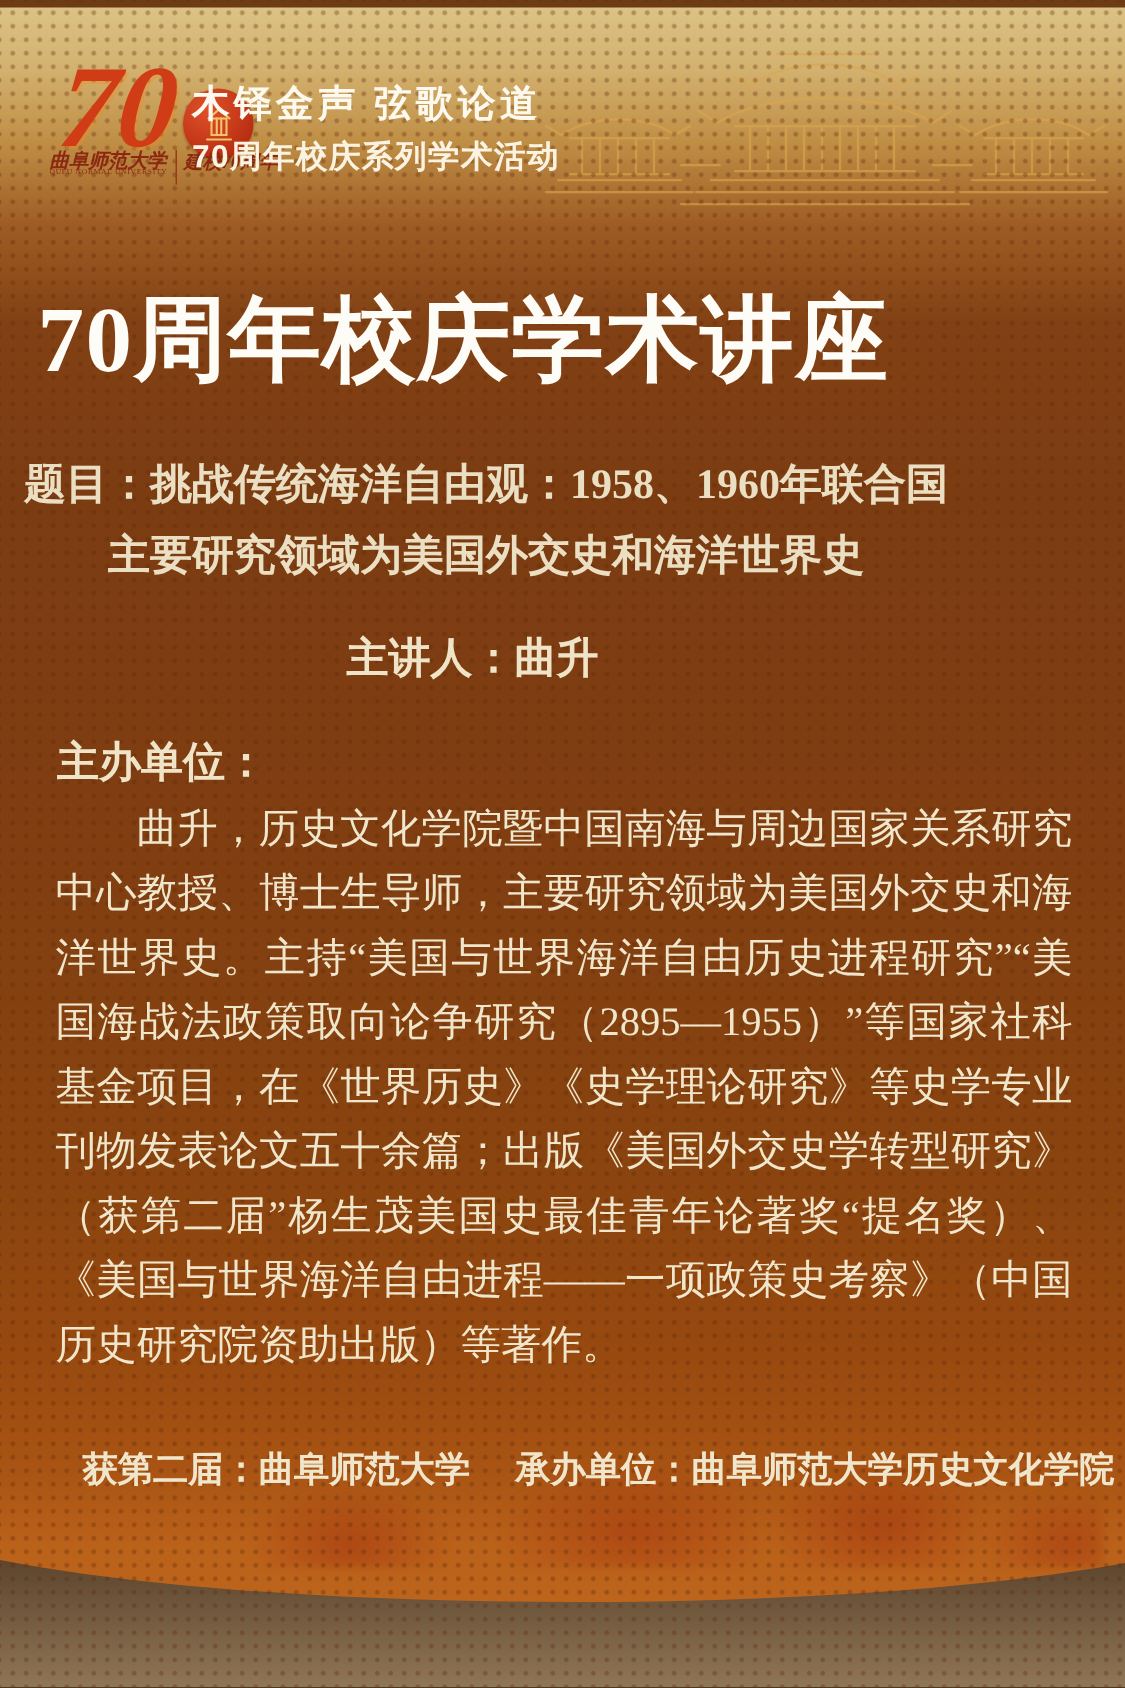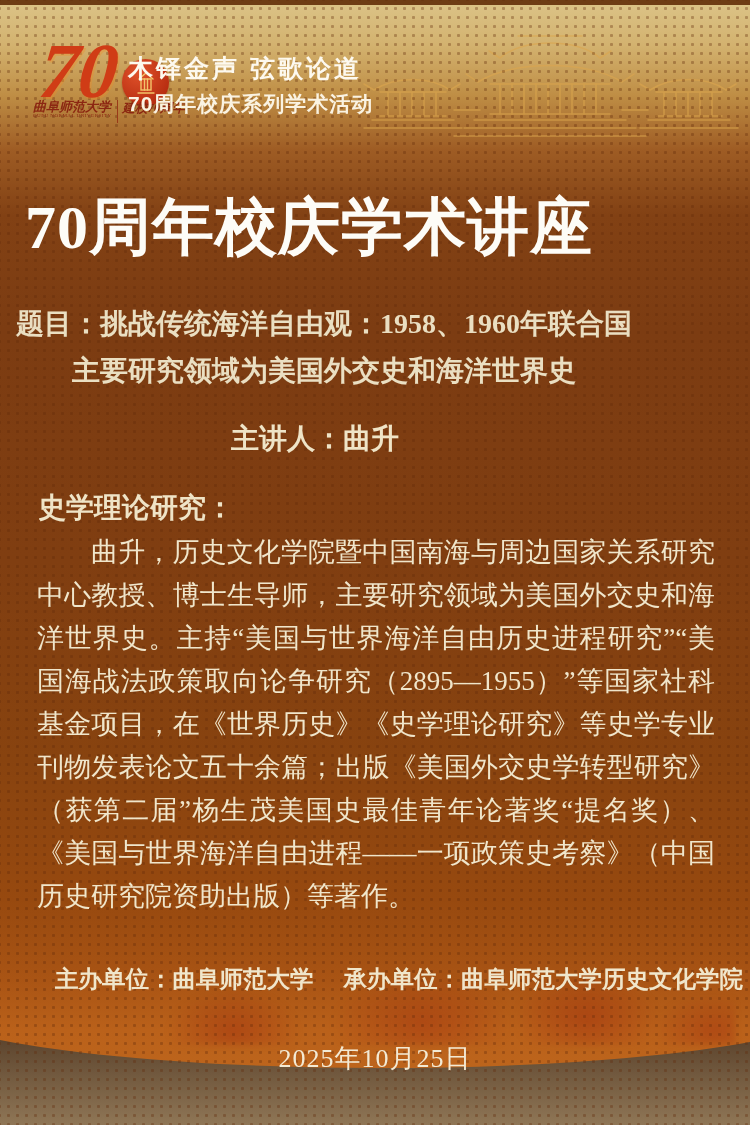--- a/index.html
+++ b/index.html
@@ -44,21 +44,21 @@
     display:flex;align-items:center;justify-content:center;
     box-shadow:0 1px 2px rgba(80,20,0,.4);
   }
   .logo-subrow{position:absolute;left:33px;top:100px;display:flex;gap:5px;}
   .univ-cn{font-size:13px;font-weight:bold;font-style:italic;color:#8c2712;line-height:13px;white-space:nowrap;}
   .univ-en{font-size:5px;letter-spacing:.5px;color:#8c2712;line-height:6px;white-space:nowrap;}
   .logo-divider{width:1px;height:23px;background:#9a3a18;}
   .anniv{font-size:12.5px;font-weight:bold;color:#8c2712;white-space:nowrap;font-style:italic;}
   .slogan{
     position:absolute;left:128px;top:52px;
-    font-family:Liberation Sans, sans-serif;
+    font-family:Liberation Serif, serif;
     color:#fdf9ef;font-weight:bold;font-size:25px;letter-spacing:3px;white-space:nowrap;
   }
   .series{
     position:absolute;left:128px;top:90px;
     font-family:"Liberation Sans","DejaVu Sans",sans-serif;
     color:#faf3e2;font-weight:600;font-size:21px;letter-spacing:1px;white-space:nowrap;
   }
 
   
   .title{
@@ -143,22 +143,21 @@
     </div>
     <div class="slogan">木铎金声 弦歌论道</div>
     <div class="series">70周年校庆系列学术活动</div>
 
     <div class="title">70周年校庆学术讲座</div>
     <div class="topic">
       <div>题目：挑战传统海洋自由观：1958、1960年联合国</div>
       <div>主要研究领域为美国外交史和海洋世界史</div>
     </div>
     <div class="speaker">主讲人：曲升</div>
-    <div class="bio-heading">史学理论研究：</div>
+    <div class="bio-heading">主办单位：</div>
     <p class="bio">曲升，历史文化学院暨中国南海与周边国家关系研究中心教授、博士生导师，主要研究领域为美国外交史和海洋世界史。主持“美国与世界海洋自由历史进程研究”“美国海战法政策取向论争研究（2895—1955）”等国家社科基金项目，在《世界历史》《史学理论研究》等史学专业刊物发表论文五十余篇；出版《美国外交史学转型研究》（获第二届”杨生茂美国史最佳青年论著奖“提名奖）、《美国与世界海洋自由进程——一项政策史考察》（中国历史研究院资助出版）等著作。</p>
 
     <div class="orgs">
-      <span>主办单位：曲阜师范大学</span>
+      <span>获第二届：曲阜师范大学</span>
       <span>承办单位：曲阜师范大学历史文化学院</span>
     </div>
-    <div class="date">2025年10月25日</div>
   </div>
 </div>
 
 </body></html>

